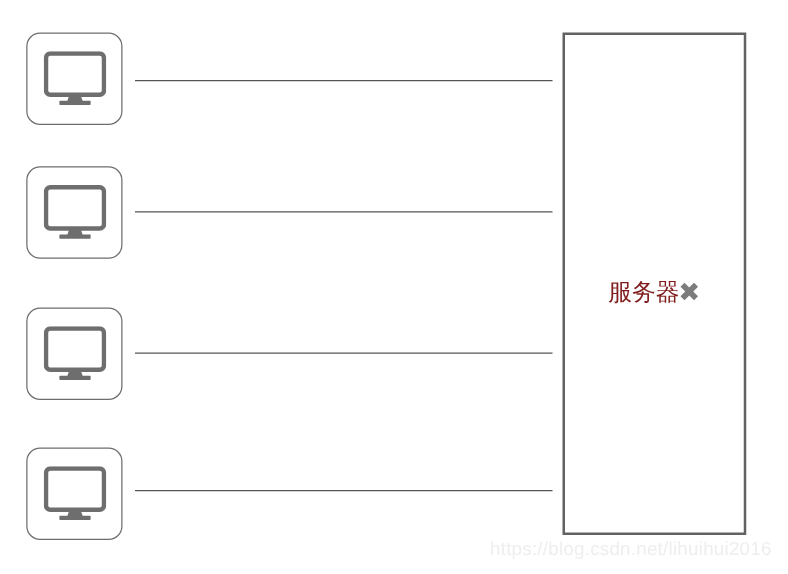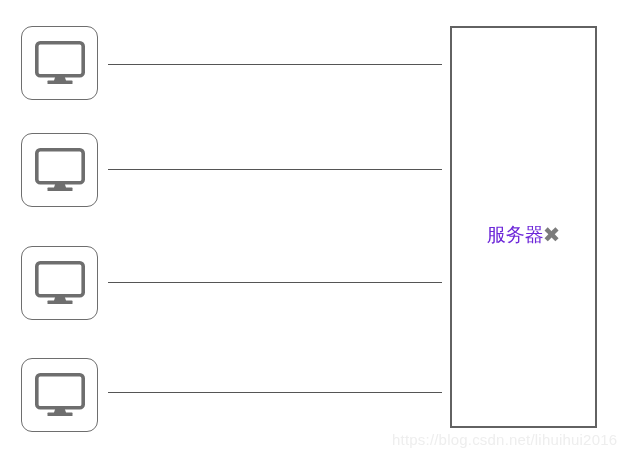--- a/index.html
+++ b/index.html
@@ -57,21 +57,21 @@
     position: absolute;
     left: 0;
     right: 0;
     top: 196px;
     text-align: center;
     white-space: nowrap;
     line-height: 1;
   }
   .server-label-text {
     font-size: 19px;
-    color: #6d28d9;
+    color: #7f1d1d;
     font-family: "DejaVu Sans", "Liberation Sans", sans-serif;
     vertical-align: middle;
   }
   .server-cross {
     font-size: 21px;
     color: #7c7c7c;
     vertical-align: middle;
     margin-left: -1px;
   }
   

